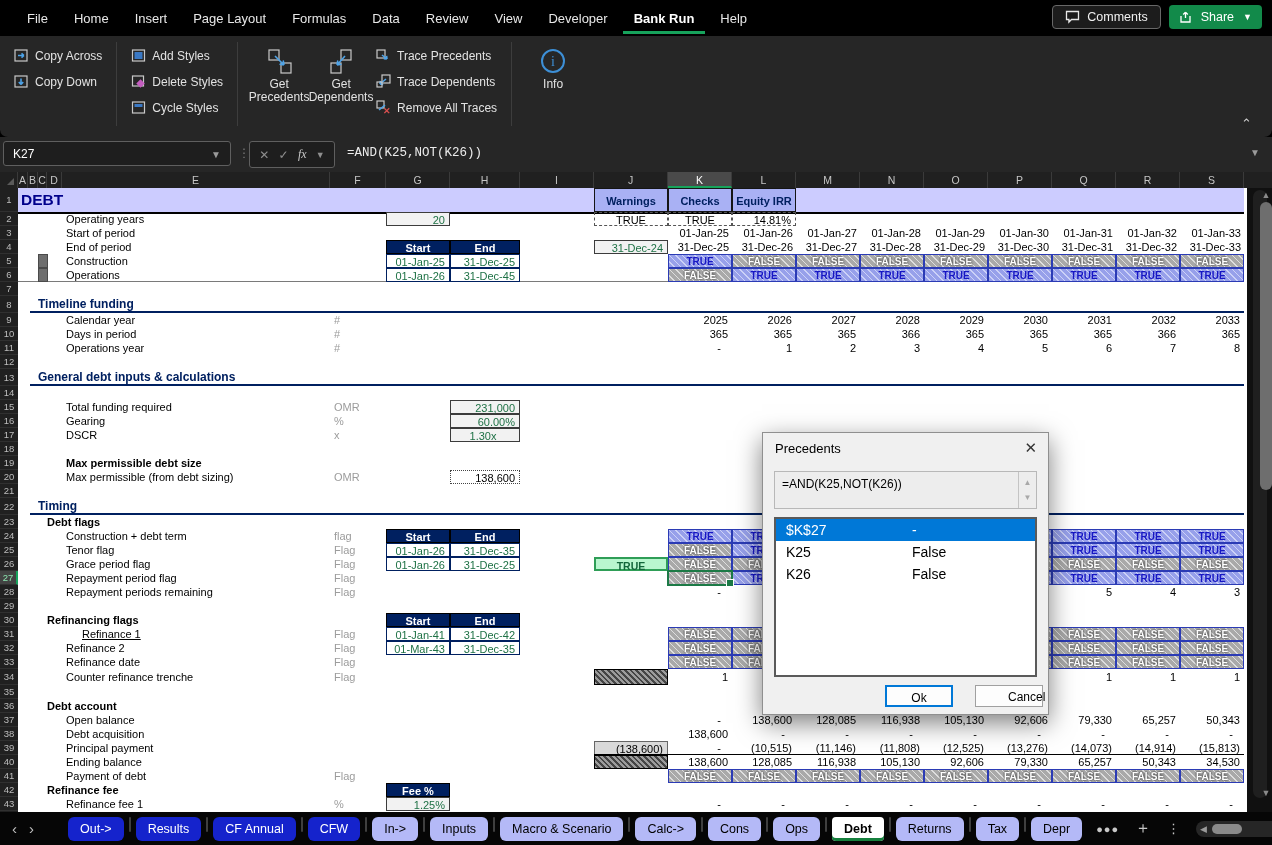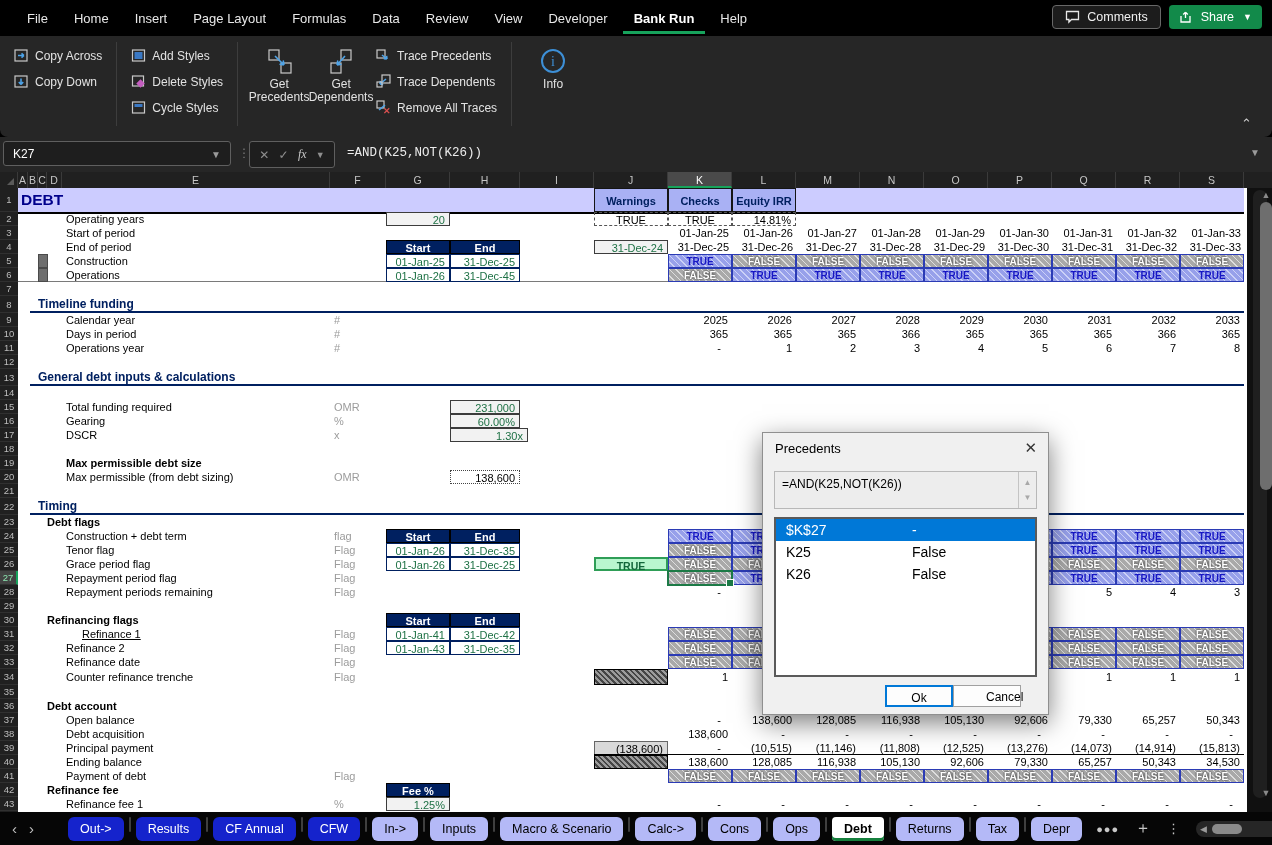--- a/index.html
+++ b/index.html
@@ -91,21 +91,21 @@
   .dlg-lhead{position:relative;height:21px;border-bottom:1px solid #e0e0e0;font-size:12px;}
   .dlg-lhead .c1{position:absolute;left:10px;top:3px;}
   .dlg-lhead .c2{position:absolute;left:136px;top:3px;}
   .dlg-lhead .vdiv{position:absolute;left:128px;top:2px;height:17px;border-left:1px solid #dcdcdc;}
   .dlg-row{position:relative;height:22px;font-size:14px;}
   .dlg-row .a{position:absolute;left:10px;top:3px;}
   .dlg-row .v{position:absolute;left:136px;top:3px;}
   .dlg-row.selrow{background:#0078d7;color:#fff;}
   .dlg-btn{position:absolute;top:252px;width:68px;height:22px;background:#fdfdfd;font-size:12px;text-align:center;line-height:22px;box-sizing:border-box;}
   .dlg-ok{left:122px;border:2px solid #0078d7;}
-  .dlg-cancel{left:190px;border:1px solid #a0a0a0;padding-left:32px;}
+  .dlg-cancel{left:212px;border:1px solid #a0a0a0;padding-left:32px;}
   
   .tabbar{position:absolute;top:812px;left:0;width:100%;height:33px;background:#060606;display:flex;align-items:center;}
   .tab-nav{color:#c0c0c0;font-size:15px;padding:0 12px;}
   .tabs-wrap{display:flex;align-items:flex-start;margin-left:22px;}
   .stab{height:24px;line-height:24px;padding:0 12px;border-radius:6px;font-size:12.5px;white-space:nowrap;}
   .stab.dark{background:#1523cc;color:#fff;}
   .stab.light{background:#b4b9f7;color:#000;}
   .stab.active{background:#fff;color:#000;font-weight:700;border-radius:4px;box-shadow:inset 0 -3px 0 #15803d;}
   .tsep{width:2px;height:15px;background:#3f3f3f;margin:0 5px;border-radius:1px;}
   .tab-right{display:flex;align-items:center;gap:16px;margin-left:14px;color:#c8c8c8;}
@@ -498,21 +498,21 @@
           <div class="cell input" style="left: 432px; width: 70px;">231,000</div>
         </div>
         <div class="row" style="top: 226px; height: 14px; line-height: 14px;">
           <div class="cell lbl" style="left: 44px; width: auto;">Gearing</div>
           <div class="cell unit" style="left: 312px; width: auto;">%</div>
           <div class="cell input" style="left: 432px; width: 70px;">60.00%</div>
         </div>
         <div class="row" style="top: 240px; height: 14px; line-height: 14px;">
           <div class="cell lbl" style="left: 44px; width: auto;">DSCR</div>
           <div class="cell unit" style="left: 312px; width: auto;">x</div>
-          <div class="cell input" style="left: 432px; width: 78px;">1.30x</div>
+          <div class="cell input" style="left: 432px; width: 70px; text-align: center;">1.30x</div>
         </div>
         <div class="row" style="top: 254px; height: 14px; line-height: 14px;"></div>
         <div class="row" style="top: 268px; height: 14px; line-height: 14px;">
           <div class="cell blbl" style="left: 44px; width: auto;">Max permissible debt size</div>
         </div>
         <div class="row" style="top: 282px; height: 14px; line-height: 14px;">
           <div class="cell lbl" style="left: 44px; width: auto;">Max permissible (from debt sizing)</div>
           <div class="cell unit" style="left: 312px; width: auto;">OMR</div>
           <div class="cell dotted" style="left: 432px; width: 70px;">138,600</div>
         </div>
@@ -613,21 +613,21 @@
           <div class="cell fF" style="left: 842px; width: 64px;">FALSE</div>
           <div class="cell fF" style="left: 906px; width: 64px;">FALSE</div>
           <div class="cell fF" style="left: 970px; width: 64px;">FALSE</div>
           <div class="cell fF" style="left: 1034px; width: 64px;">FALSE</div>
           <div class="cell fF" style="left: 1098px; width: 64px;">FALSE</div>
           <div class="cell fF" style="left: 1162px; width: 64px;">FALSE</div>
         </div>
         <div class="row" style="top: 453px; height: 14px; line-height: 14px;">
           <div class="cell lbl" style="left: 44px; width: auto;">Refinance 2</div>
           <div class="cell unit" style="left: 312px; width: auto;">Flag</div>
-          <div class="cell gdate" style="left: 368px; width: 64px;">01-Jan-43</div>
+          <div class="cell gdate" style="left: 368px; width: 64px;">01-Mar-43</div>
           <div class="cell gdate" style="left: 432px; width: 70px;">31-Dec-35</div>
           <div class="cell fF" style="left: 650px; width: 64px;">FALSE</div>
           <div class="cell fF" style="left: 714px; width: 64px;">FALSE</div>
           <div class="cell fF" style="left: 778px; width: 64px;">FALSE</div>
           <div class="cell fF" style="left: 842px; width: 64px;">FALSE</div>
           <div class="cell fF" style="left: 906px; width: 64px;">FALSE</div>
           <div class="cell fF" style="left: 970px; width: 64px;">FALSE</div>
           <div class="cell fF" style="left: 1034px; width: 64px;">FALSE</div>
           <div class="cell fF" style="left: 1098px; width: 64px;">FALSE</div>
           <div class="cell fF" style="left: 1162px; width: 64px;">FALSE</div>

